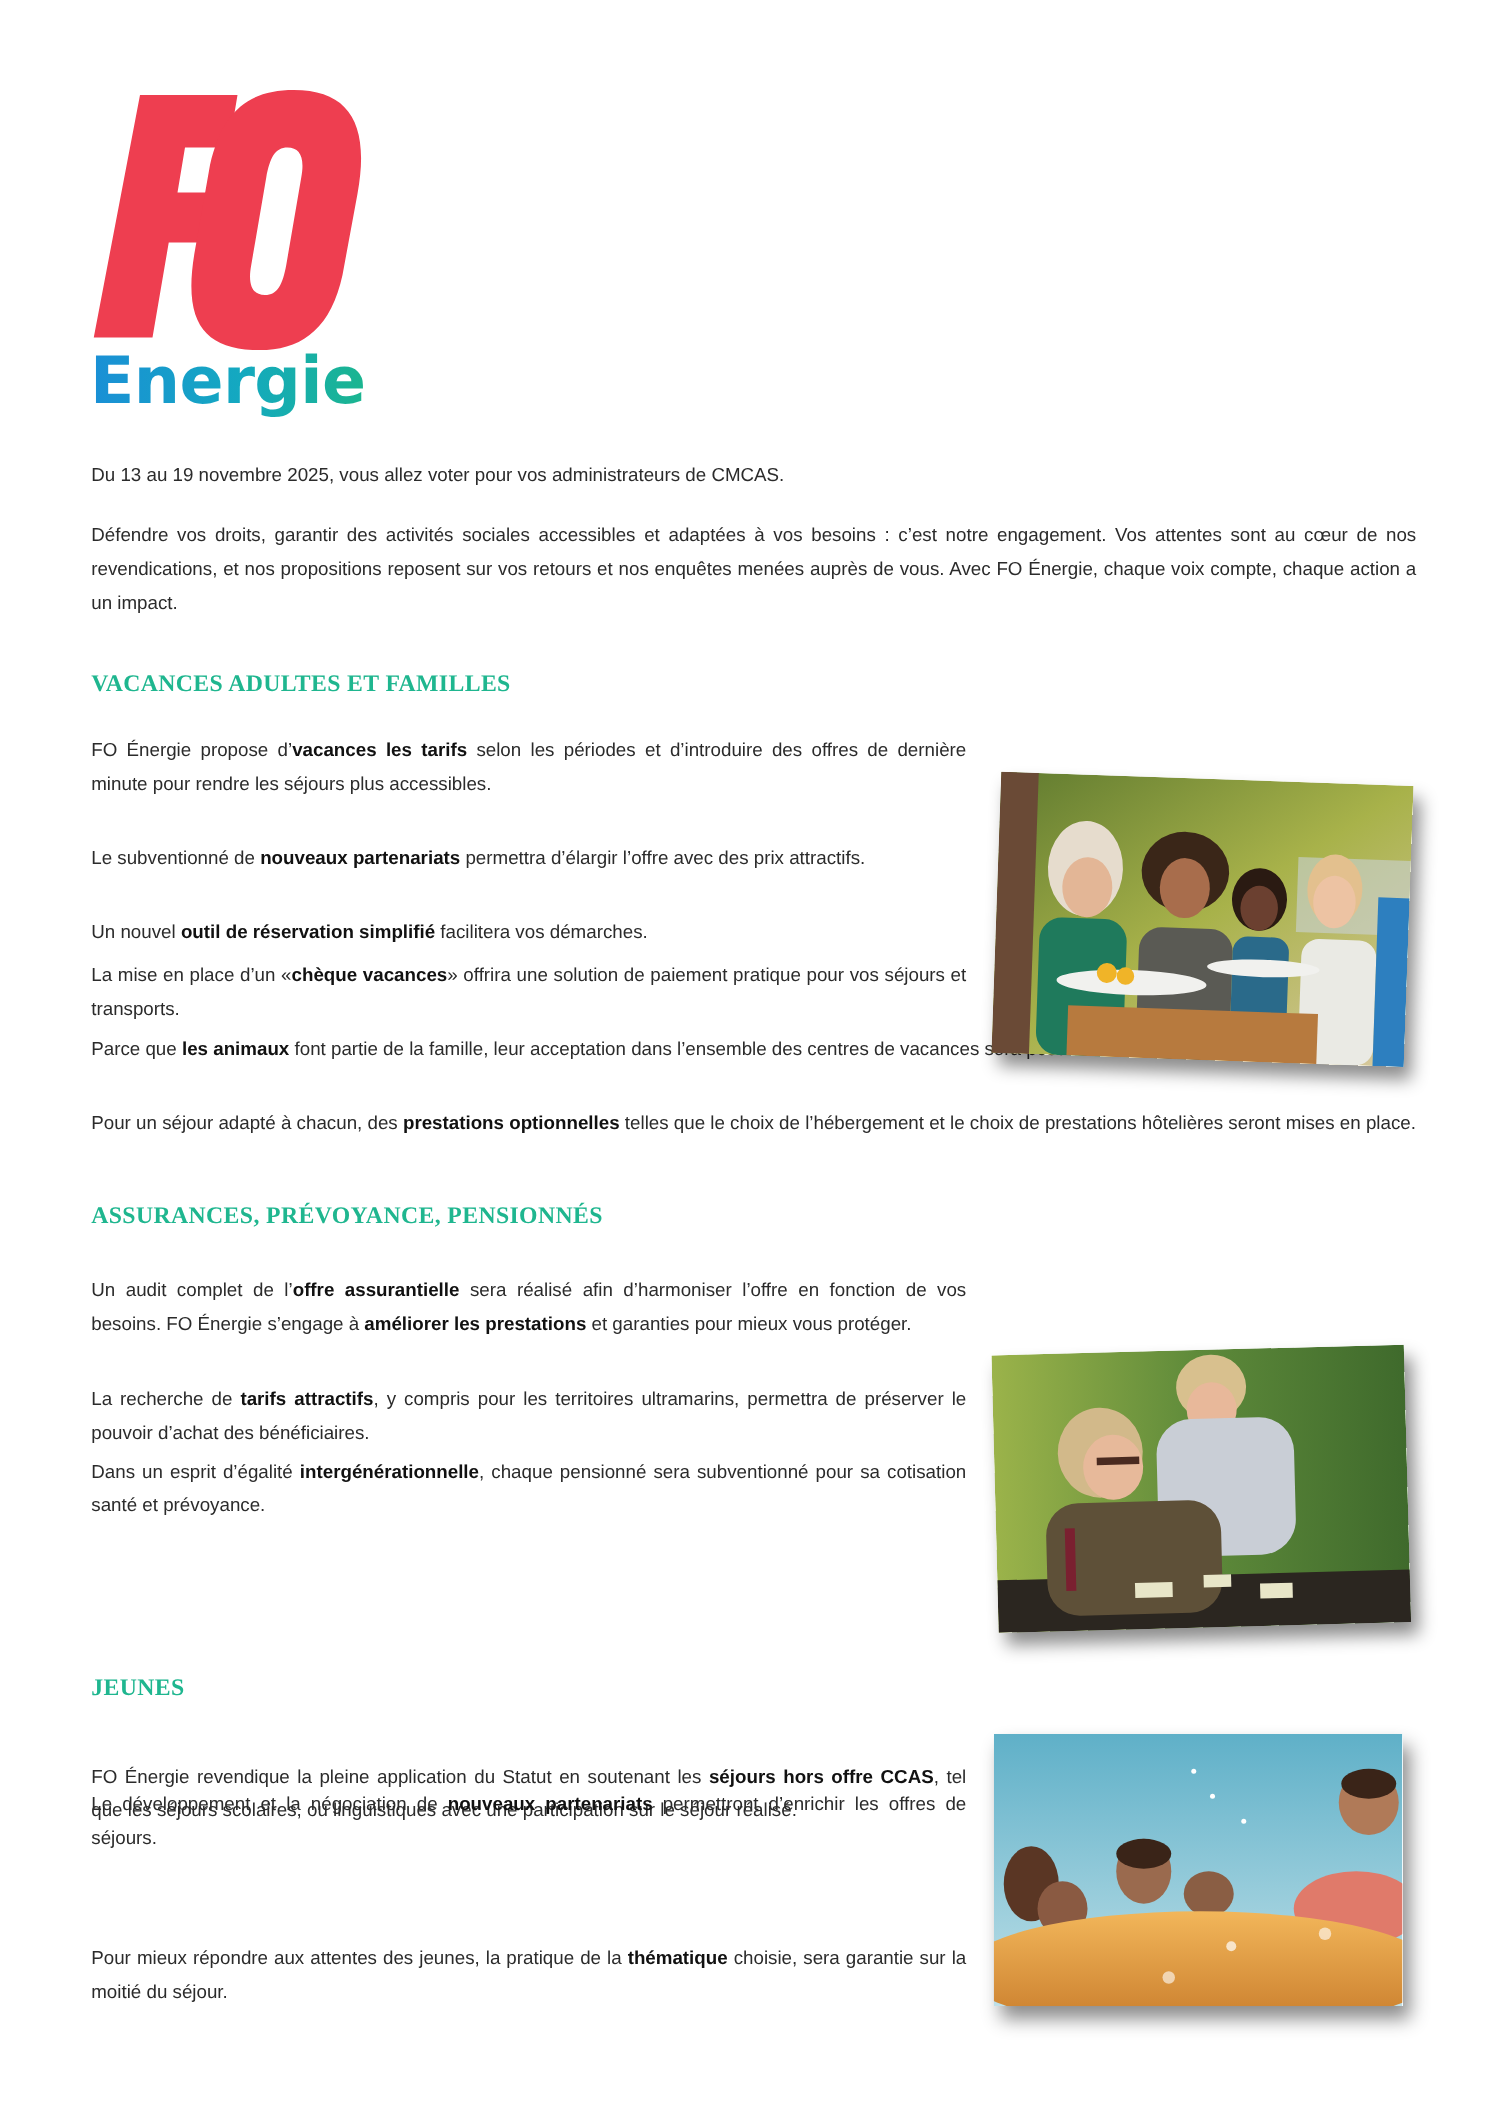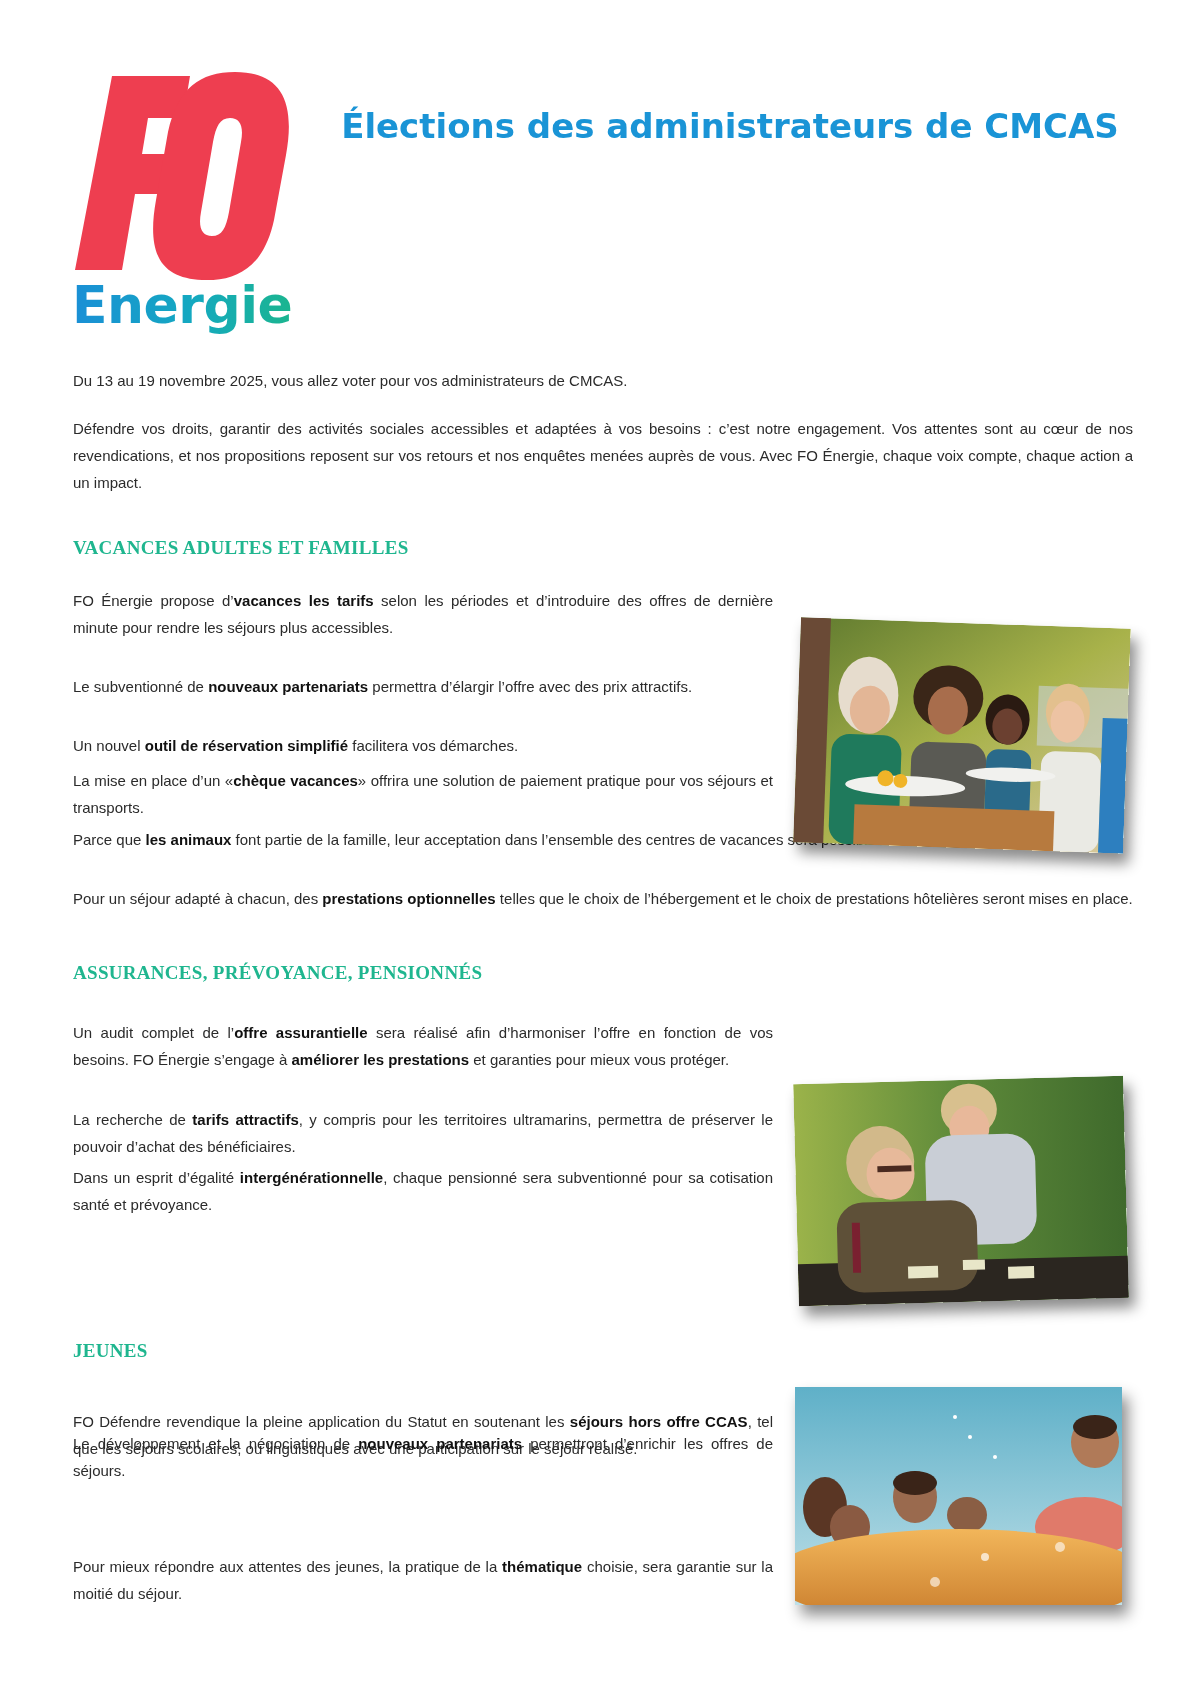--- a/index.html
+++ b/index.html
@@ -33,21 +33,20 @@
   <svg class="logo-fo" viewBox="0 0 225 210">
     <g fill="#ee3e50">
       <path d="M42 6 L120 6 L113 48 L78 48 L72 84 L104 84 L97 124 L65 124 L52 200 L5 200 Z"></path>
       <path d="M165 2 C210 2 226 30 216 85 L204 150 C194 196 168 212 132 210 C92 208 76 186 86 130 L98 62 C108 18 130 2 165 2 Z M160 48 C150 48 146 56 143 72 L131 142 C128 158 132 166 142 166 C152 166 156 158 159 142 L171 72 C174 56 170 48 160 48 Z"></path>
     </g>
   </svg>
   <div class="logo-energie">Energie</div>
 </div>
 
 <div class="title-block">
-  <div class="subtitle">Élections des administrateurs de CMCAS</div>
 </div>
 
 <div class="p full" style="top:367px;">Du 13 au 19 novembre 2025, vous allez voter pour vos administrateurs de CMCAS.</div>
 <div class="p full" style="top:415px;">Défendre vos droits, garantir des activités sociales accessibles et adaptées à vos besoins : c’est notre engagement. Vos attentes sont au cœur de nos revendications, et nos propositions reposent sur vos retours et nos enquêtes menées auprès de vous. Avec FO Énergie, chaque voix compte, chaque action a un impact.</div>
 
 <div class="h" style="top:537px;">VACANCES ADULTES ET FAMILLES</div>
 
 <div class="p col" style="top:587px;">
   <span>FO Énergie propose d’</span><b>vacances les tarifs</b><span> selon les périodes et d’introduire des offres de dernière minute pour rendre les séjours plus accessibles.</span>
 </div>
@@ -133,21 +132,21 @@
     <rect x="55" y="140" width="8" height="50" fill="#7a2030"></rect>
     <rect x="110" y="185" width="30" height="12" fill="#e8e6c8"></rect>
     <rect x="165" y="180" width="22" height="10" fill="#e8e6c8"></rect>
     <rect x="210" y="188" width="26" height="12" fill="#e8e6c8"></rect>
   </svg>
 </div>
 
 <div class="h" style="top:1340px;">JEUNES</div>
 
 <div class="p col" style="top:1408px;">
-  <span>FO Défendre revendique la pleine application du Statut en soutenant les </span><b>séjours hors offre CCAS</b><span>, tel que les séjours scolaires, ou linguistiques avec une participation sur le séjour réalisé.</span>
+  <span>FO Énergie revendique la pleine application du Statut en soutenant les </span><b>séjours hors offre CCAS</b><span>, tel que les séjours scolaires, ou linguistiques avec une participation sur le séjour réalisé.</span>
 </div>
 <div class="p col" style="top:1430px;">
   <span>Le développement et la négociation de </span><b>nouveaux partenariats</b><span> permettront d’enrichir les offres de séjours.</span>
 </div>
 <div class="p col" style="top:1553px;">
   <span>Pour mieux répondre aux attentes des jeunes, la pratique de la </span><b>thématique</b><span> choisie, sera garantie sur la moitié du séjour.</span>
 </div>
 
 <div class="photo" style="left:795px; top:1387px; width:327px; height:218px;">
   <svg viewBox="0 0 327 218" preserveAspectRatio="none">

